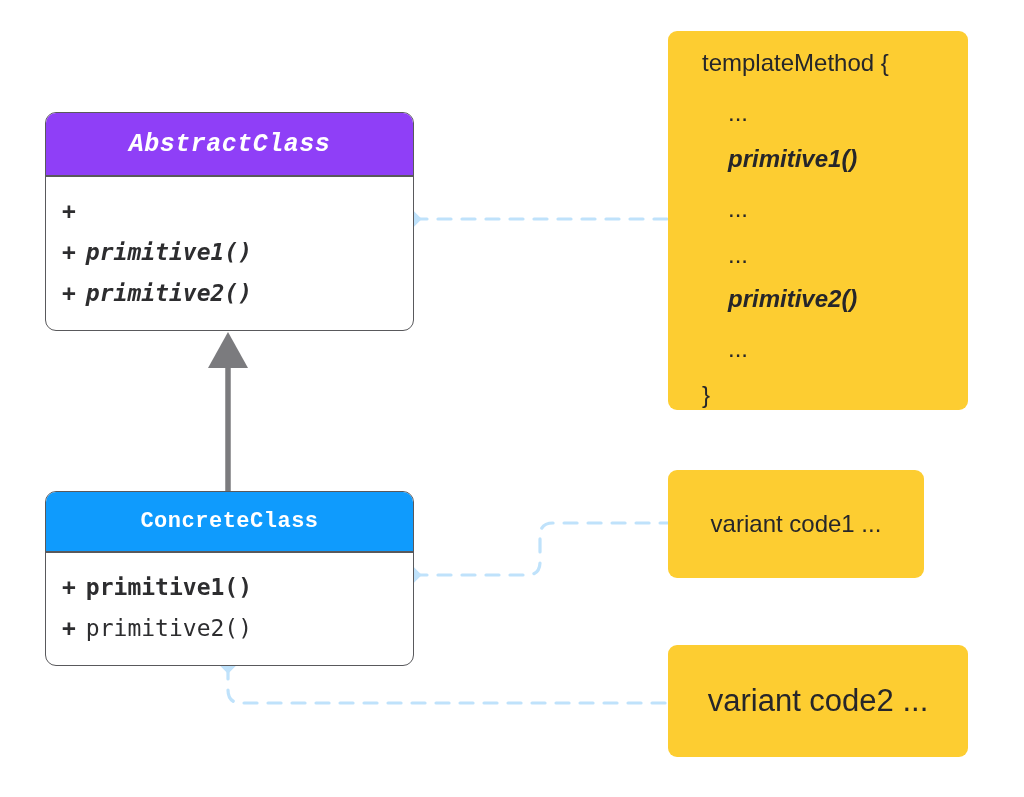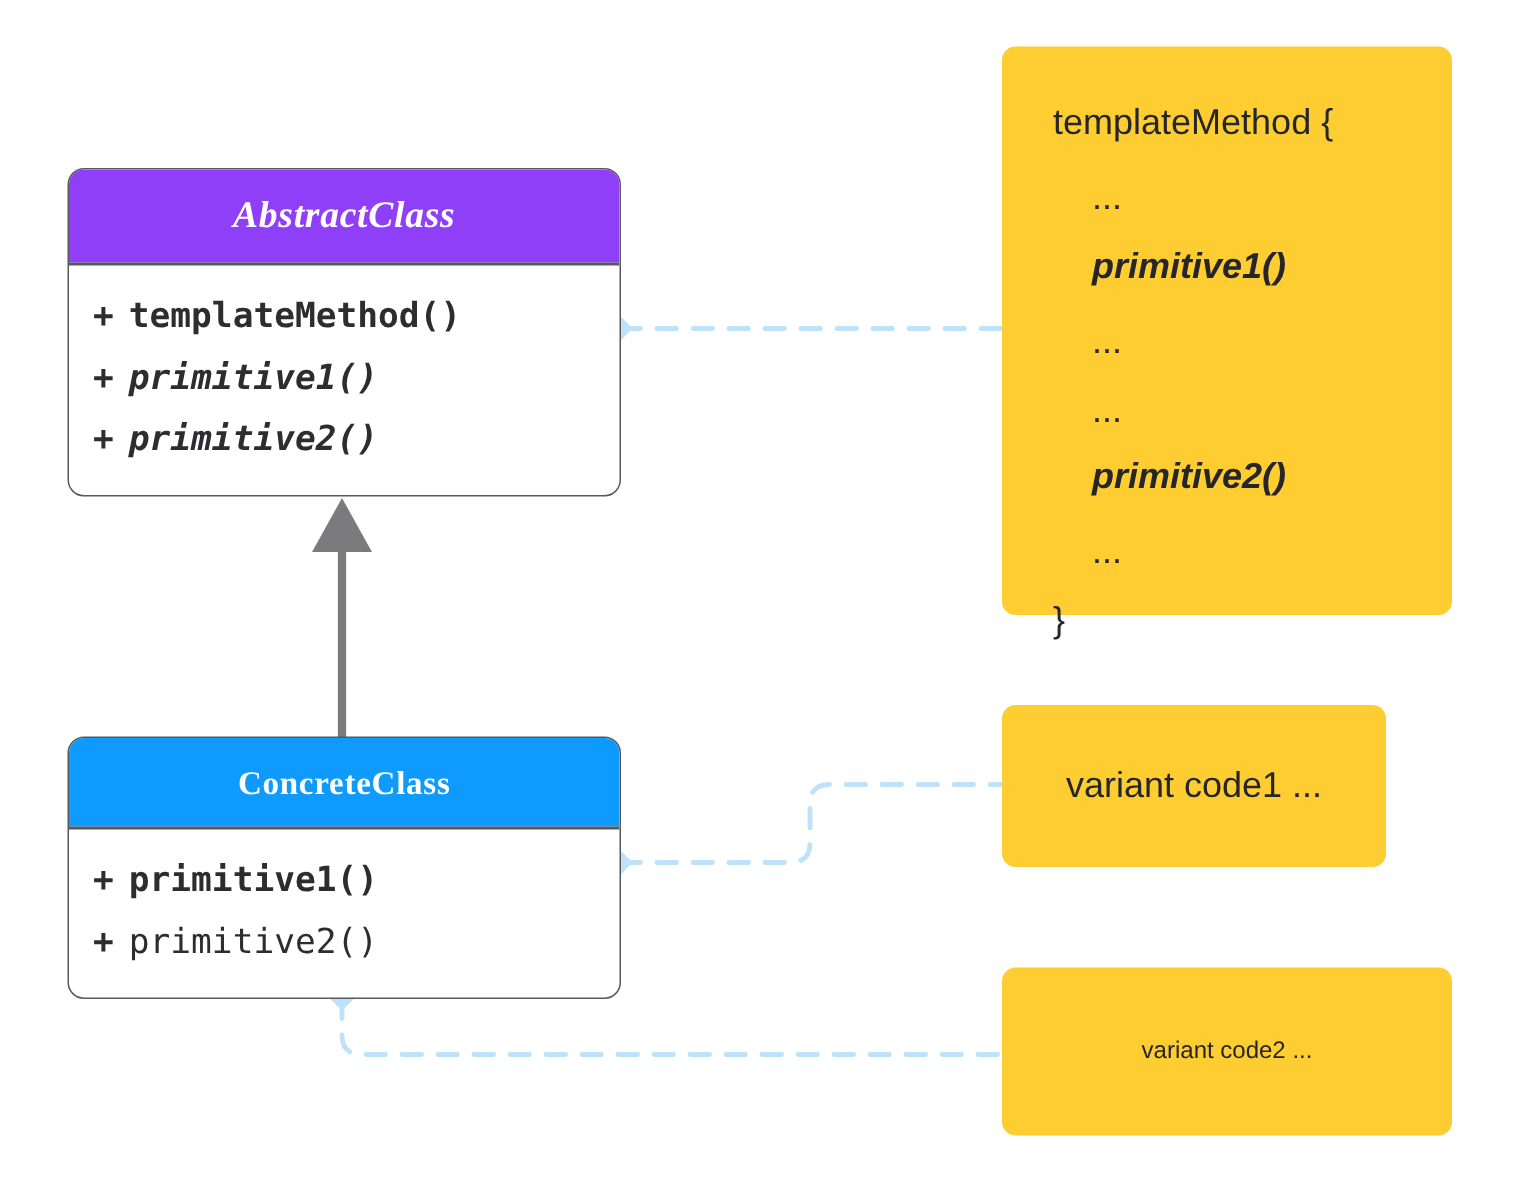--- a/index.html
+++ b/index.html
@@ -25,21 +25,21 @@
     border-radius: 11px;
     overflow: hidden;
   }
   .uml-header {
     box-sizing: border-box;
     width: 100%;
     display: flex;
     align-items: center;
     justify-content: center;
     color: #ffffff;
-    font-family: Liberation Serif, serif;
+    font-family: Liberation Mono, monospace;
     font-weight: bold;
     letter-spacing: 0.5px;
     text-align: right;
   }
   .uml-header.abstract {
     font-style: italic;
   }
   .uml-divider {
     height: 1.6px;
     width: 100%;
@@ -67,21 +67,21 @@
   
   .note {
     position: absolute;
     box-sizing: border-box;
     background: #fdcd31;
     border-radius: 9px;
     color: #26262a;
     font-family: "Liberation Sans", sans-serif;
   }
   .note-code {
-    padding: 39px 0 22px 34px;
+    padding: 20px 0 22px 34px;
   }
   .note-line {
     white-space: pre;
     line-height: 1.0;
   }
   .note-line.indent { padding-left: 26px; }
   .note-line.ital   { font-style: italic; font-weight: bold; }
   .note-center {
     display: flex;
     align-items: center;
@@ -118,21 +118,20 @@
     <line x1="228" y1="492" x2="228" y2="363" stroke="#7b7b7e" stroke-width="5.5" stroke-linecap="butt"></line>
     <polygon points="228,332 248,368 208,368" fill="#7b7b7e"></polygon>
   </svg>
 
   <div class="uml-class" id="abstract-class" style="left:45px; top:112px; width:369px; height:219px;">
     <div class="uml-header abstract" style="height:62px; font-size:25px; background:#8f3ff7;">AbstractClass</div>
     <div class="uml-divider"></div>
     <div class="uml-members" style="font-size:23px; line-height:41px;">
       <div class="uml-member bold">
         <span class="uml-vis">+</span>
-        <span class="uml-sig">templateMethod()</span>
       </div>
       <div class="uml-member italic">
         <span class="uml-vis">+</span>
         <span class="uml-sig">primitive1()</span>
       </div>
       <div class="uml-member italic">
         <span class="uml-vis">+</span>
         <span class="uml-sig">primitive2()</span>
       </div>
     </div>
@@ -161,17 +160,17 @@
     <div class="note-line indent" style="margin-bottom:20px;">...</div>
     <div class="note-line indent ital" style="margin-bottom:26px;">primitive2()</div>
     <div class="note-line indent" style="margin-bottom:22px;">...</div>
     <div class="note-line">}</div>
   </div>
 
   <div class="note note-center" style="left:668px; top:470px; width:256px; height:108px; font-size:24px;">
     <span>variant code1 ...</span>
   </div>
 
-  <div class="note note-center" style="left:668px; top:645px; width:300px; height:112px; font-size:16px;">
+  <div class="note note-center" style="left:668px; top:645px; width:300px; height:112px; font-size:31px;">
     <span>variant code2 ...</span>
   </div>
 
 </div>
 
 </body></html>

